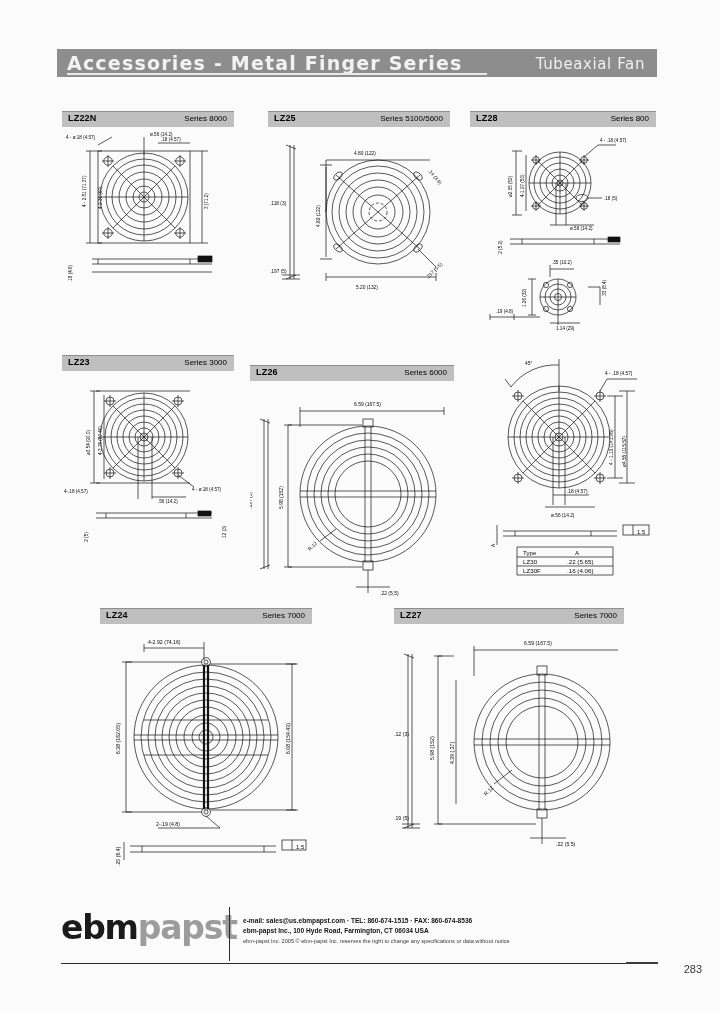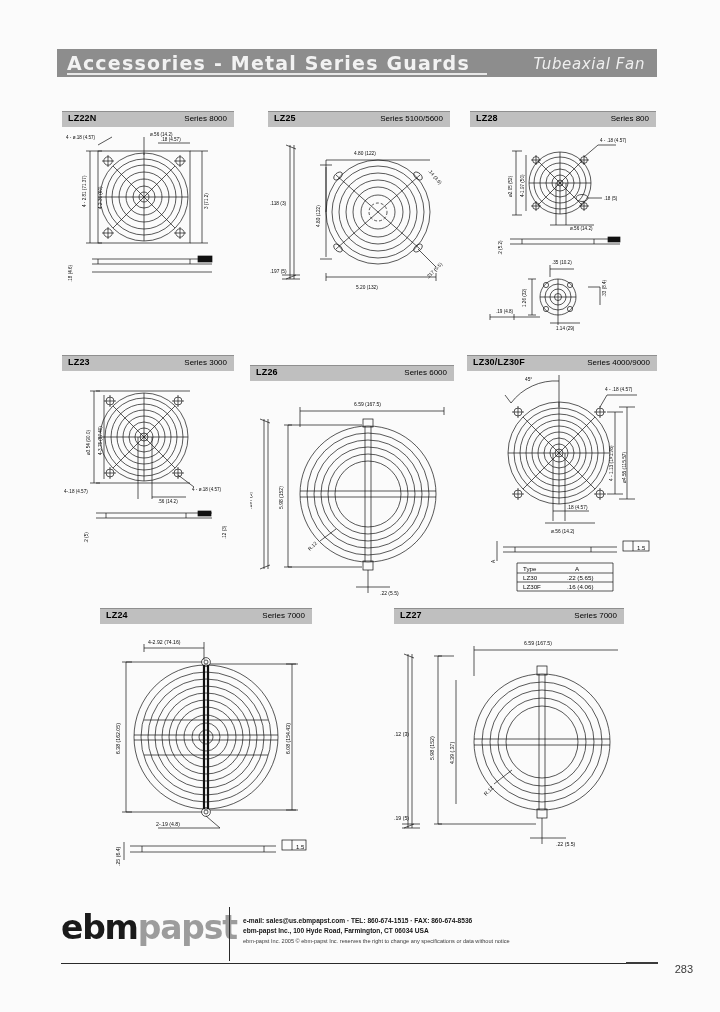--- a/index.html
+++ b/index.html
@@ -18,21 +18,20 @@
   .titlebar .t-main{
     position:absolute;left:10px;top:3px;
     font-size:19px;font-weight:bold;color:#f2f2f2;
     letter-spacing:1.2px;white-space:nowrap;
     font-family:"DejaVu Sans",sans-serif;
   }
   .titlebar .t-sub{
     position:absolute;right:12px;top:6px;
     font-size:15px;color:#efefef;letter-spacing:.6px;white-space:nowrap;
     font-family:"DejaVu Sans",sans-serif;
-    font-style:italic;
   }
   .titlebar .t-rule{
     position:absolute;left:10px;top:24px;width:420px;height:2px;background:#e8e8e8;
   }
 
   
   .panel{position:absolute;}
   .phead{
     position:relative;height:15px;background:#bfbfbf;
     border-top:1px solid #8f8f8f;
@@ -57,35 +56,35 @@
   .flogo .a{color:#1a1a1a;}
   .flogo .b{color:#9c9c9c;}
   .fdivide{position:absolute;left:172px;top:2px;width:1px;height:54px;background:#2a2a2a;}
   .ftext{position:absolute;left:186px;top:12px;width:410px;}
   .ftext div{color:#141414;white-space:nowrap;}
   .f1{font-size:6.6px;font-weight:bold;margin-bottom:3px;}
   .f2{font-size:6.6px;font-weight:bold;margin-bottom:4px;}
   .f3{font-size:5.6px;color:#3a3a3a !important;}
   .frule{position:absolute;left:4px;top:58px;width:596px;height:1.4px;background:#2a2a2a;}
   .pagenum{
-    position:absolute;right:27px;top:963px;font-size:11px;color:#3a3a3a;
+    position:absolute;right:18px;top:963px;font-size:11px;color:#3a3a3a;
   }
   .pagerule{position:absolute;right:62px;top:962px;width:32px;height:1.5px;background:#3a3a3a;}
 
   
   svg text{font-family:"Liberation Sans",sans-serif;fill:#0c0c0c;}
 </style>
 </head>
 <body>
 
 <div class="page">
   <div class="sheet">
 
     <div class="titlebar">
-      <div class="t-main">Accessories - Metal Series Guards</div>
+      <div class="t-main">Accessories - Metal Finger Series</div>
       <div class="t-rule"></div>
       <div class="t-sub">Tubeaxial Fan</div>
     </div>
 
     <div class="panel" style="left:62px;top:111px;width:172px;">
       <div class="phead">
         <span class="code">LZ22N</span>
         <span class="series">Series 8000</span>
       </div>
       <div class="pbody">
@@ -413,24 +412,20 @@
             <text x="33" y="128" transform="rotate(-90 33 128)">5.98 (152)</text>
             <text x="130" y="214">.22 (5.5)</text>
             <text x="2" y="128" transform="rotate(-90 2 128)">.197 (5)</text>
             <text x="60" y="170" transform="rotate(-45 60 170)">R.12</text>
           </g>
         </svg>
       </div>
     </div>
 
     <div class="panel" style="left:467px;top:355px;width:190px;">
-      <div class="phead">
-        <span class="code">LZ30/LZ30F</span>
-        <span class="series">Series 4000/9000</span>
-      </div>
       <div class="pbody">
         <svg width="190" height="230" viewBox="0 0 190 230">
           <g stroke="#111" fill="none" stroke-width="0.7">
             <circle cx="92" cy="82" r="51"></circle>
               <circle cx="92" cy="82" r="45"></circle>
             <circle cx="92" cy="82" r="39"></circle>
               <circle cx="92" cy="82" r="33"></circle>
             <circle cx="92" cy="82" r="27"></circle>
               <circle cx="92" cy="82" r="21"></circle>
             <circle cx="92" cy="82" r="15"></circle>

